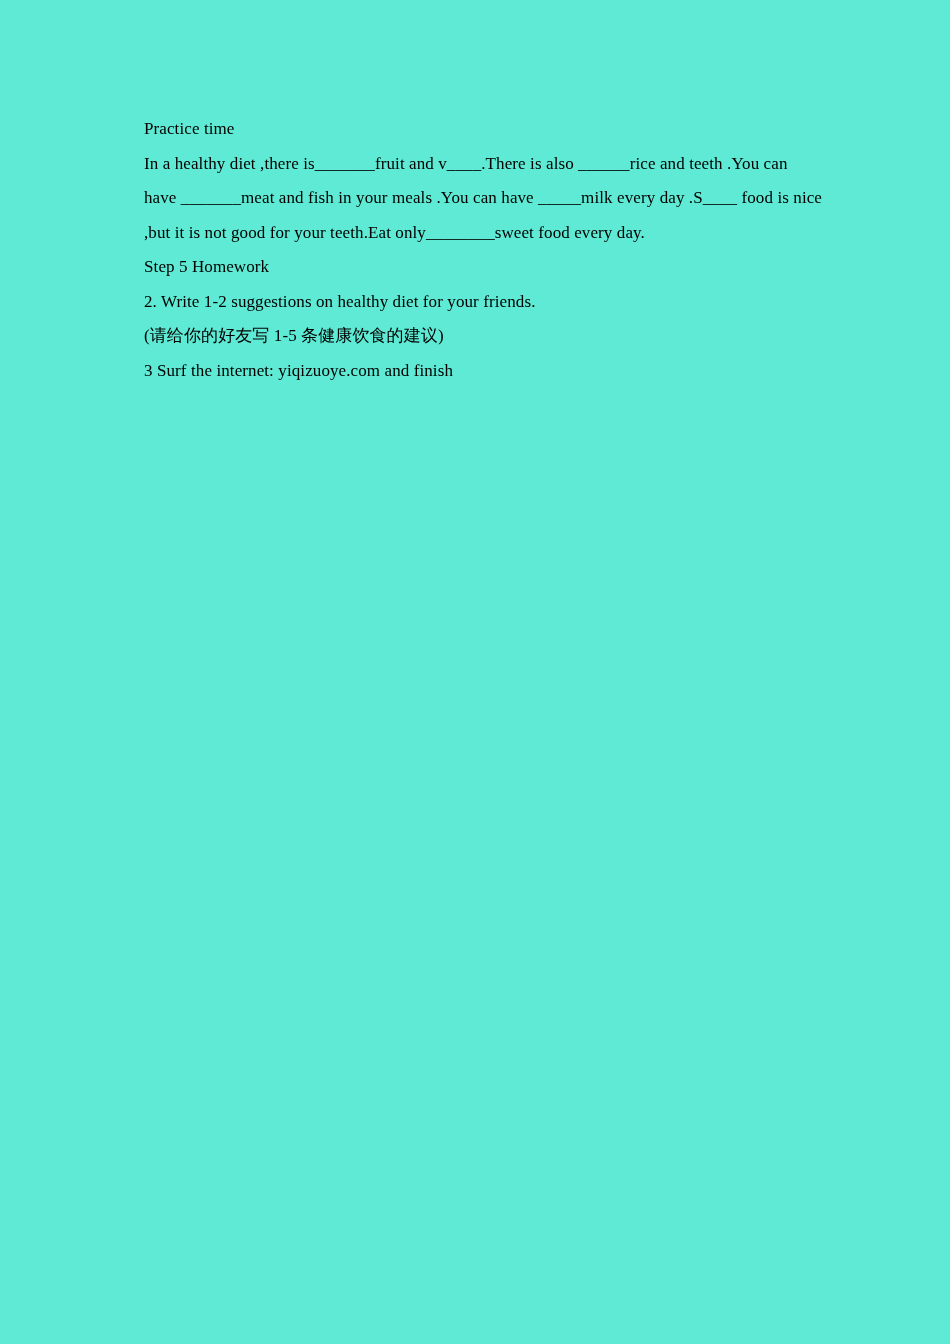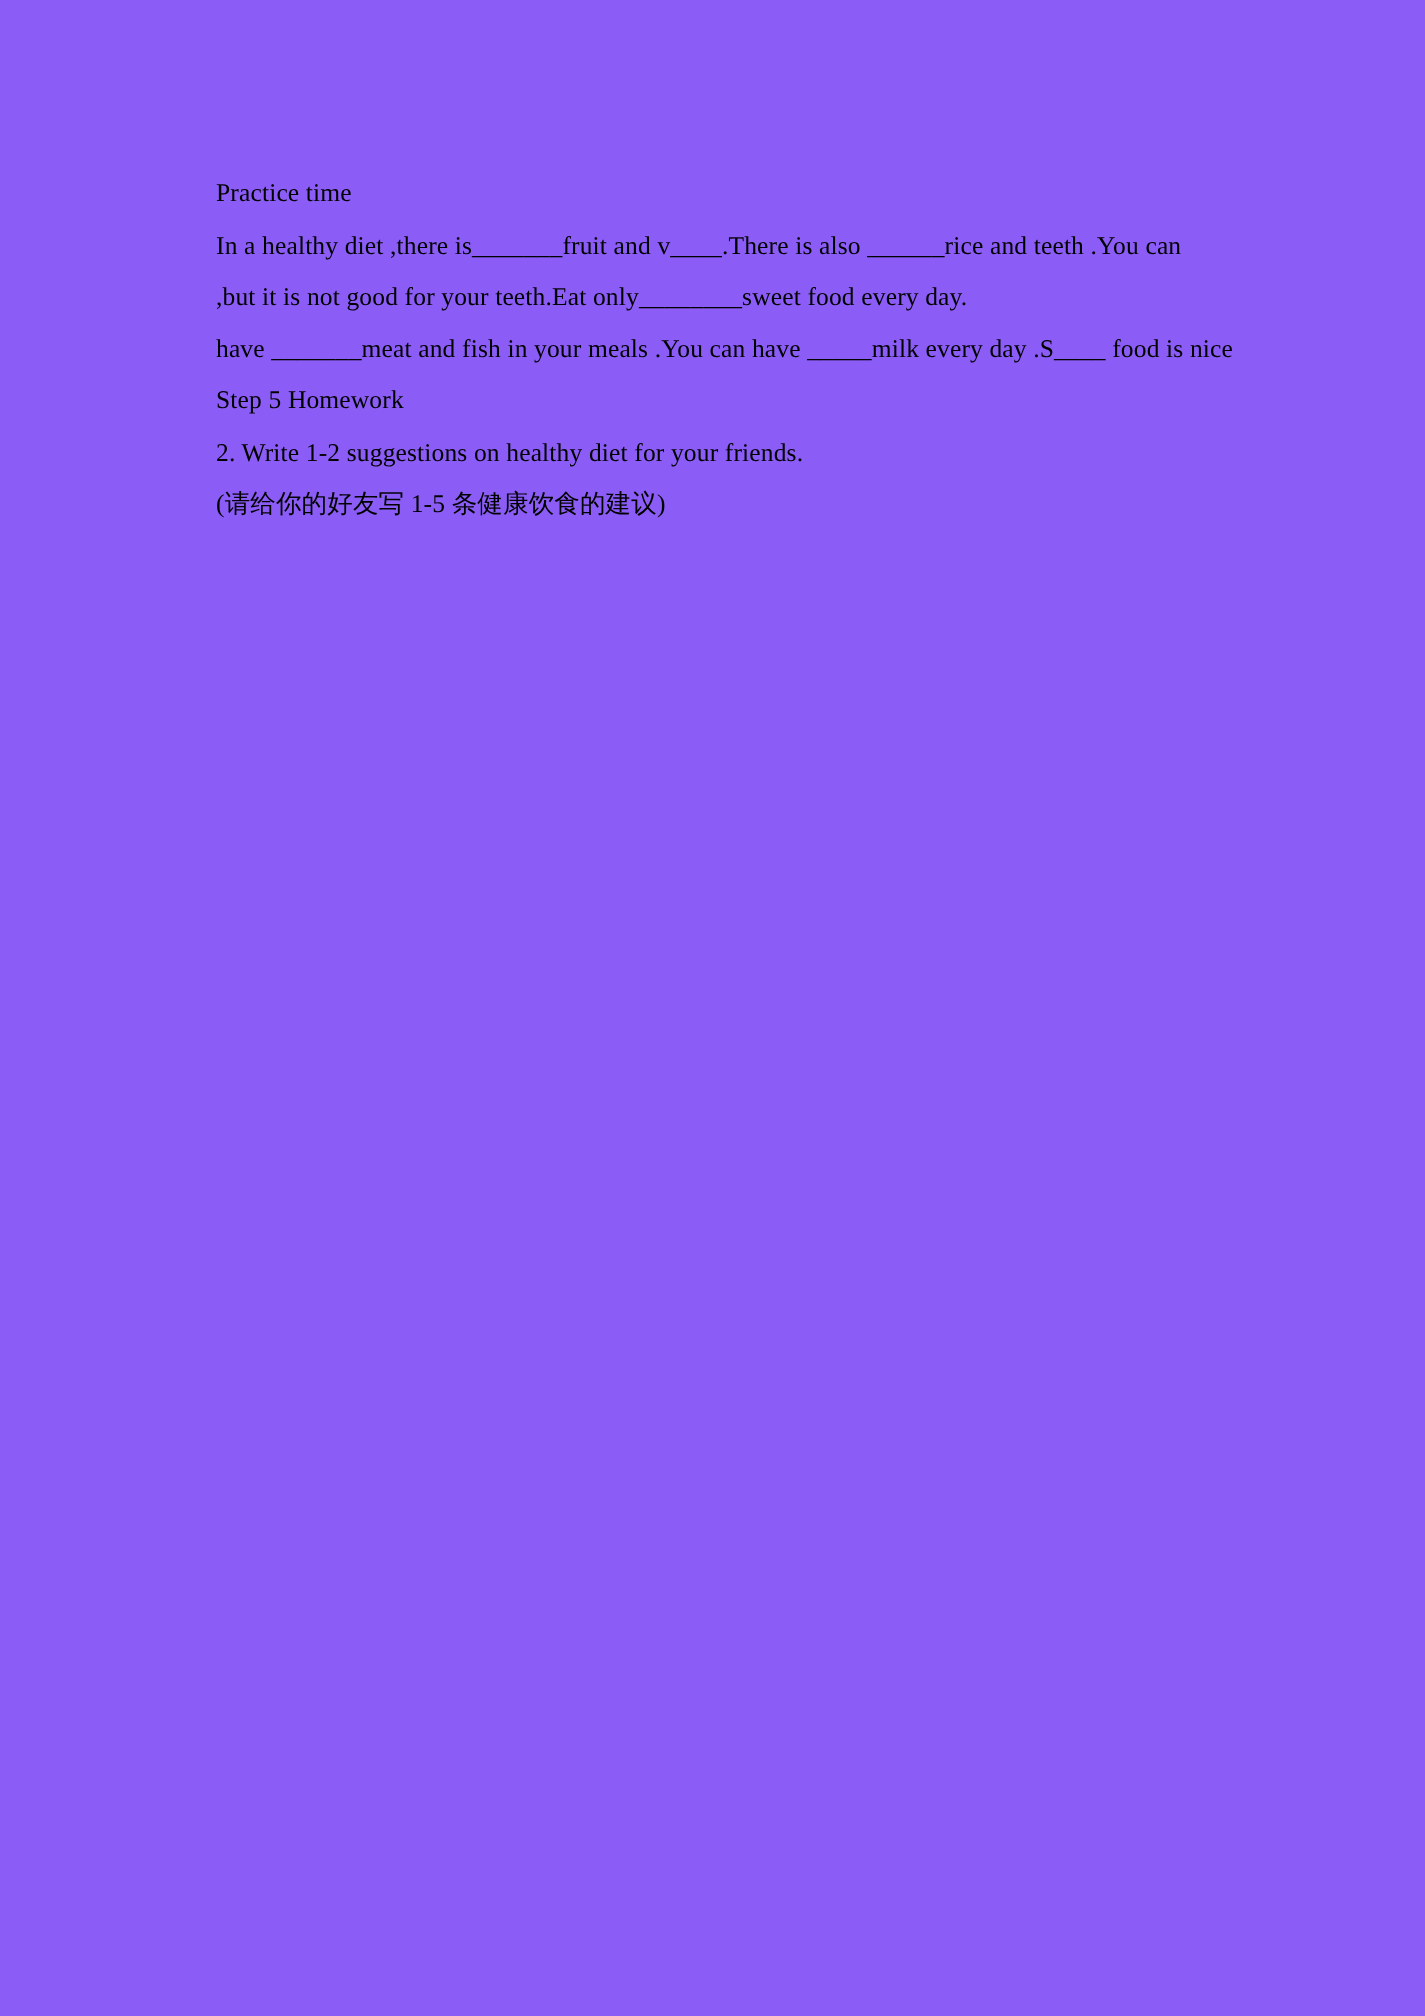--- a/index.html
+++ b/index.html
@@ -4,21 +4,21 @@
 <style>
   html, body {
     margin: 0;
     padding: 0;
     background: #ffffff;
   }
   .page {
     position: relative;
     width: 950px;
     height: 1344px;
-    background: #8b5cf6;
+    background: #5eead4;
     overflow: hidden;
     font-family: "Liberation Serif", "DejaVu Serif", serif;
     color: #000000;
   }
   .content {
     position: absolute;
     top: 112px;
     left: 144px;
     right: 100px;
   }
@@ -32,27 +32,28 @@
 </head>
 <body>
 
 <div class="page">
   <div class="content">
 
     <div class="line">Practice time</div>
 
     <div class="line">In a healthy diet ,there is_______fruit and v____.There is also ______rice and teeth .You can</div>
 
+    <div class="line">have _______meat and fish in your meals .You can have _____milk every day .S____ food is nice</div>
+
     <div class="line">,but it is not good for your teeth.Eat only________sweet food every day.</div>
-
-    <div class="line">have _______meat and fish in your meals .You can have _____milk every day .S____ food is nice</div>
 
     <div class="line">Step 5 Homework</div>
 
 
 
     <div class="line">2. Write 1-2 suggestions on healthy diet for your friends.</div>
 
     <div class="line">(请给你的好友写 1-5 条健康饮食的建议)</div>
 
+    <div class="line">3 Surf the internet: yiqizuoye.com and finish</div>
 
   </div>
 </div>
 
 </body></html>

